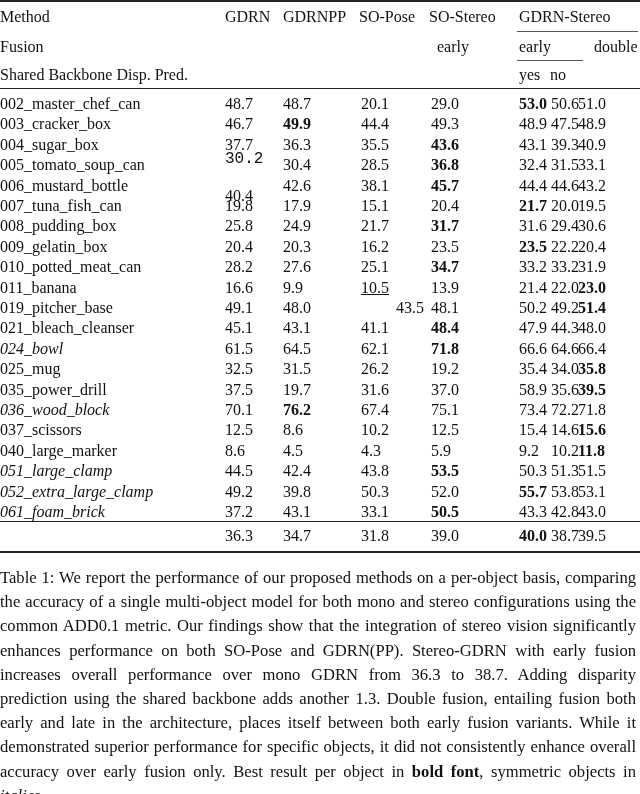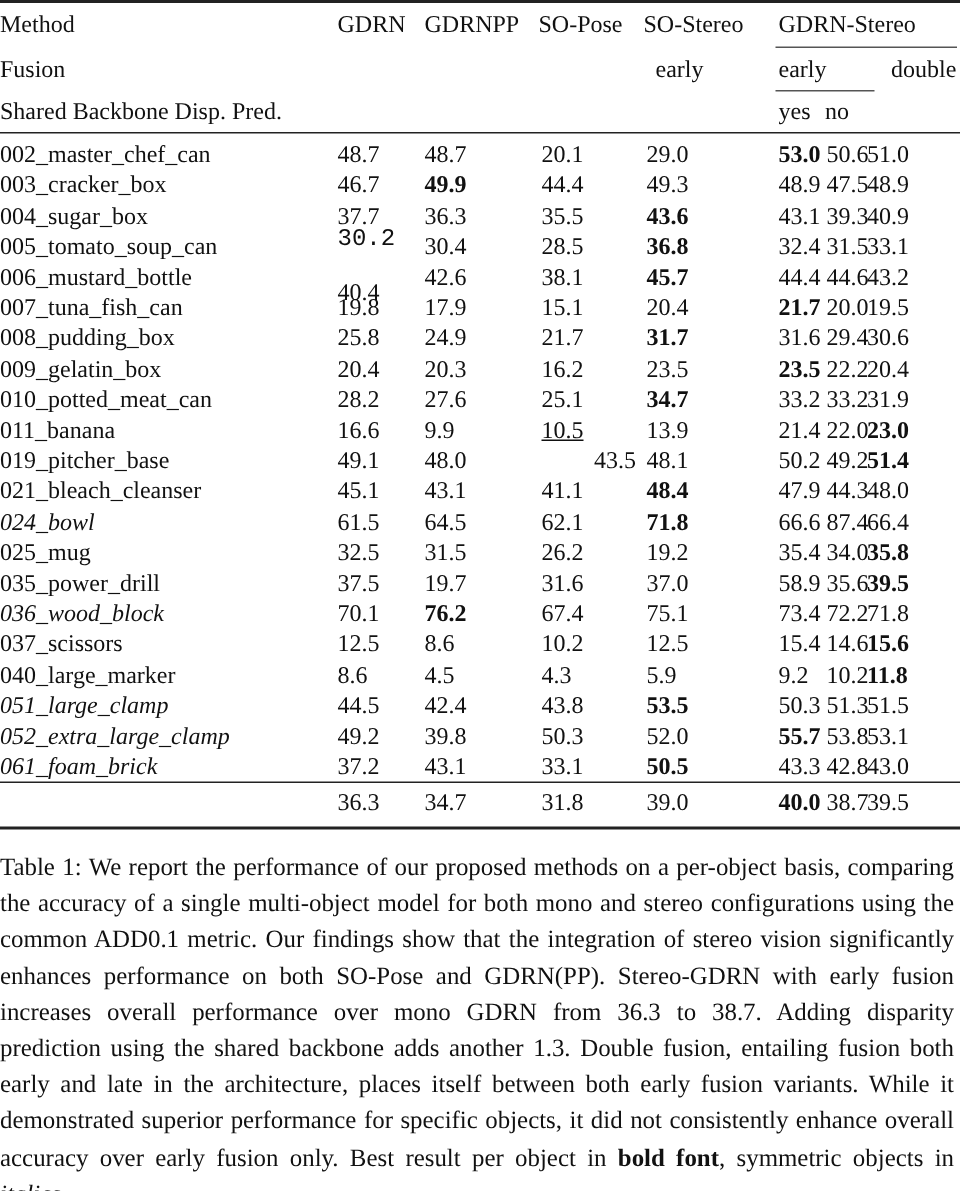--- a/index.html
+++ b/index.html
@@ -162,21 +162,21 @@
         <div class="txt" style="left: 551px; top: 318.4px;">44.3</div>
         <div class="txt" style="left: 578px; top: 318.4px;">48.0</div>
       </div>
       <div>
         <div class="txt i" style="left: 0px; top: 338.8px;">024_bowl</div>
         <div class="txt" style="left: 225px; top: 338.8px;">61.5</div>
         <div class="txt" style="left: 283px; top: 338.8px;">64.5</div>
         <div class="txt" style="left: 361px; top: 338.8px;">62.1</div>
         <div class="txt b" style="left: 431px; top: 338.8px;">71.8</div>
         <div class="txt" style="left: 519px; top: 338.8px;">66.6</div>
-        <div class="txt" style="left: 551px; top: 338.8px;">87.4</div>
+        <div class="txt" style="left: 551px; top: 338.8px;">64.6</div>
         <div class="txt" style="left: 578px; top: 338.8px;">66.4</div>
       </div>
       <div>
         <div class="txt" style="left: 0px; top: 359.2px;">025_mug</div>
         <div class="txt" style="left: 225px; top: 359.2px;">32.5</div>
         <div class="txt" style="left: 283px; top: 359.2px;">31.5</div>
         <div class="txt" style="left: 361px; top: 359.2px;">26.2</div>
         <div class="txt" style="left: 431px; top: 359.2px;">19.2</div>
         <div class="txt" style="left: 519px; top: 359.2px;">35.4</div>
         <div class="txt" style="left: 551px; top: 359.2px;">34.0</div>

